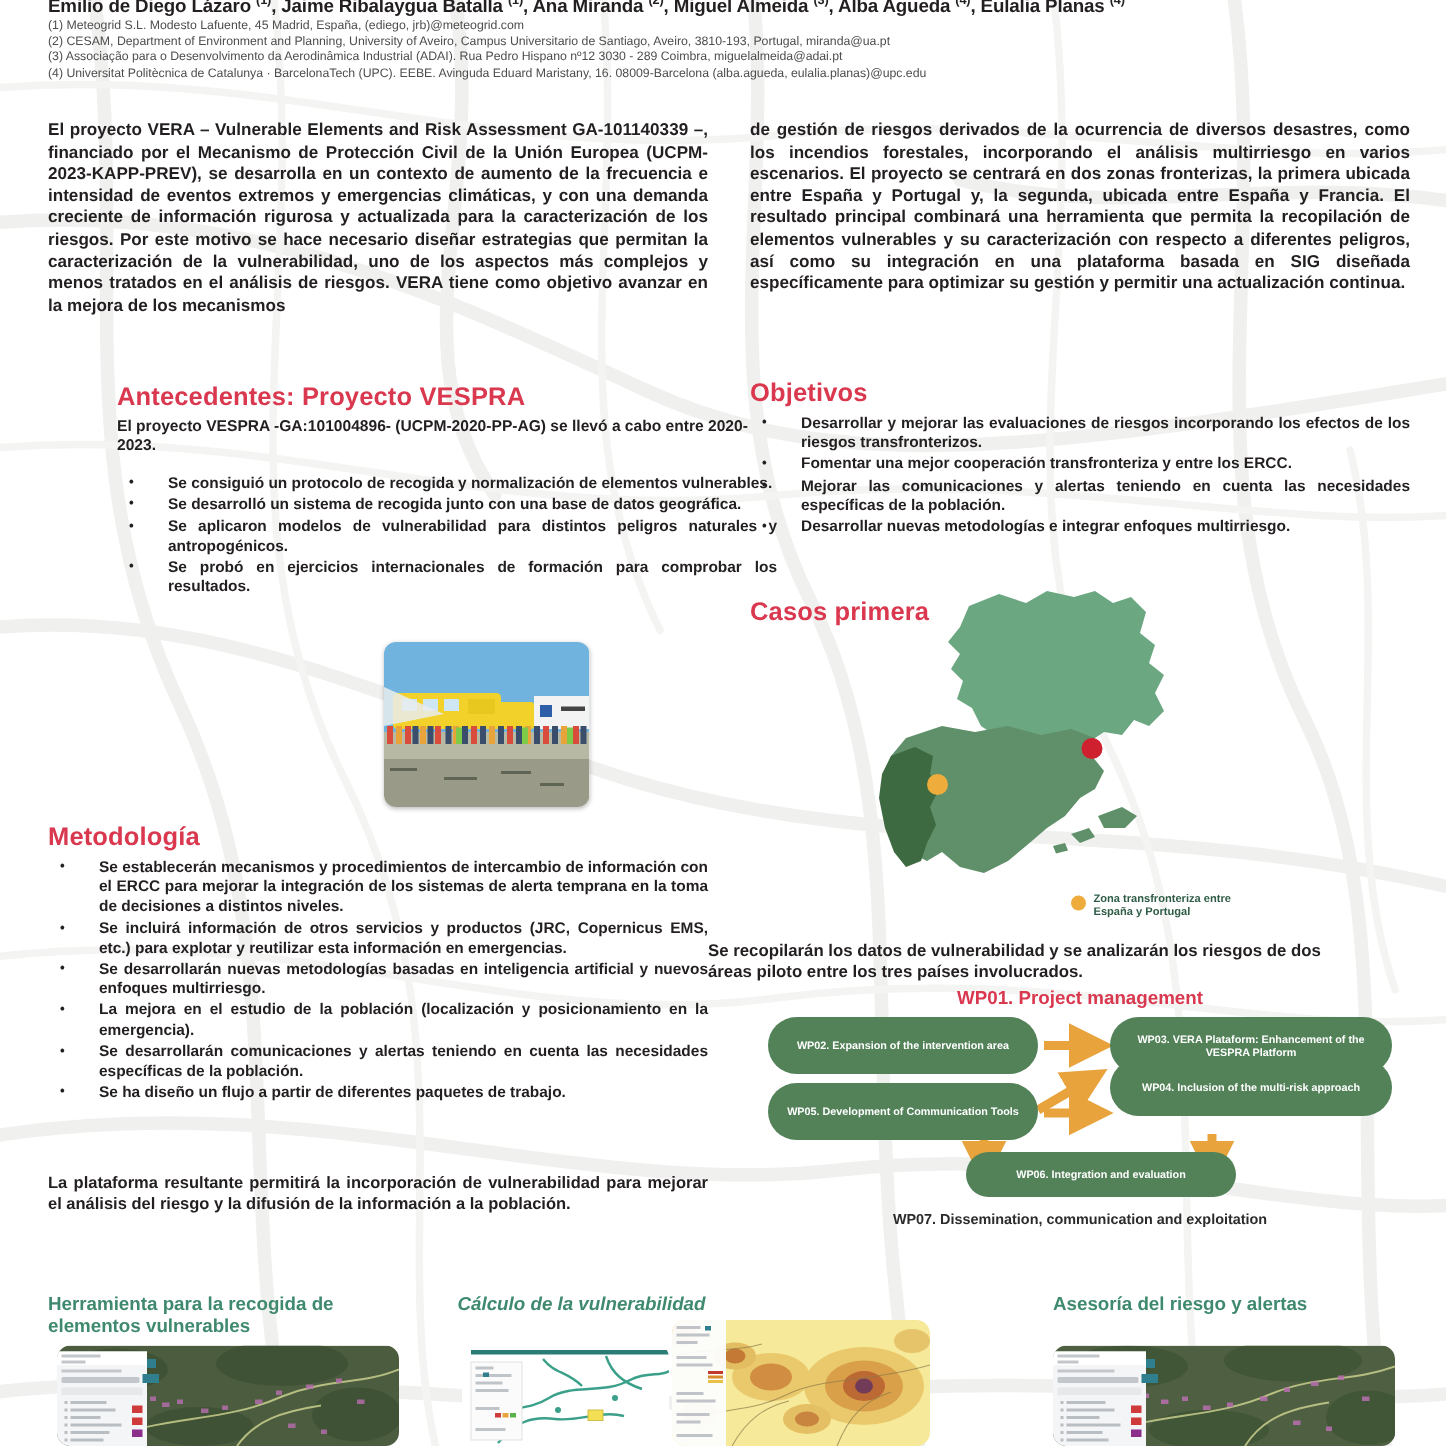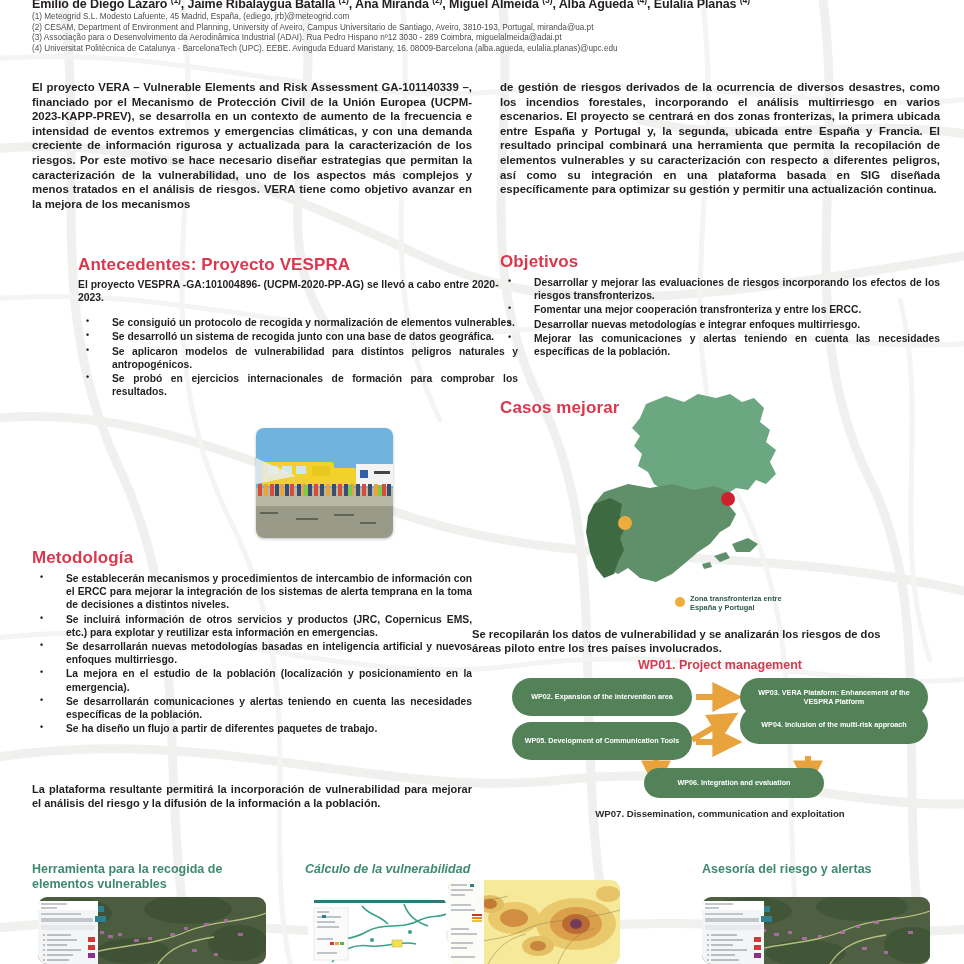--- a/index.html
+++ b/index.html
@@ -521,26 +521,26 @@
             <rect x="52" y="56" width="7" height="5"></rect>
           </g>
       </svg>
     </div>
 
     <div style="position:absolute;left:500px;top:252px;width:440px;">
       <h2 class="sec">Objetivos</h2>
       <ul class="bullets">
         <li>Desarrollar y mejorar las evaluaciones de riesgos incorporando los efectos de los riesgos transfronterizos.</li>
         <li>Fomentar una mejor cooperación transfronteriza y entre los ERCC.</li>
+        <li>Mejorar las comunicaciones y alertas teniendo en cuenta las necesidades específicas de la población.</li>
         <li>Desarrollar nuevas metodologías e integrar enfoques multirriesgo.</li>
-        <li>Mejorar las comunicaciones y alertas teniendo en cuenta las necesidades específicas de la población.</li>
       </ul>
     </div>
 
-    <h2 class="sec" style="position:absolute;left:500px;top:398px;">Casos mejorar</h2>
+    <h2 class="sec" style="position:absolute;left:500px;top:398px;">Casos primera</h2>
 
     <svg style="position:absolute;left:580px;top:392px;" width="260" height="230" viewBox="0 0 260 230">
 
       <path fill="#6ba780" d="M66,12 L86,4 L104,10 L118,2 L136,6 L150,2 L162,10 L174,6 L184,16 L180,30
                L190,38 L186,50 L196,58 L190,70 L196,82 L186,92 L176,88 L168,98 L156,96
                L144,104 L134,100 L122,108 L112,102 L102,106 L94,96 L86,100 L74,92
                L68,80 L58,74 L62,62 L54,54 L60,44 L52,36 L60,26 Z"></path>
 
       <path fill="#5f9069" d="M24,100 L48,92 L70,96 L92,92 L114,98 L134,94 L150,100 L148,112
                L156,122 L150,134 L140,140 L130,152 L118,160 L104,172 L92,182
@@ -553,21 +553,21 @@
       <g fill="#5f9069">
         <path d="M152,152 L168,146 L178,152 L170,160 L156,160 Z"></path>
         <path d="M134,164 L146,160 L150,166 L140,170 Z"></path>
         <path d="M122,172 L130,170 L132,175 L124,177 Z"></path>
       </g>
 
       <circle cx="148" cy="107" r="7" fill="#cf2030"></circle>
       <circle cx="45" cy="131" r="7" fill="#eeac3c"></circle>
     </svg>
 
-    <div class="legend-item" style="left:675px;top:594px;width:190px;">
+    <div class="legend-item" style="left:714px;top:594px;width:190px;">
       <span class="legend-dot" style="background:#eeac3c;"></span>
       <span class="legend-text">Zona transfronteriza entre
 España y Portugal</span>
     </div>
 
     <p class="body" style="position:absolute;left:472px;top:627px;width:440px;text-align:left;font-size:11.2px;line-height:14px;">Se recopilarán los datos de vulnerabilidad y se analizarán los riesgos de dos áreas piloto entre los tres países involucrados.</p>
 
     <div style="position:absolute;left:500px;top:658px;width:440px;height:145px;">
 
       <p class="wp-title">WP01. Project management</p>

